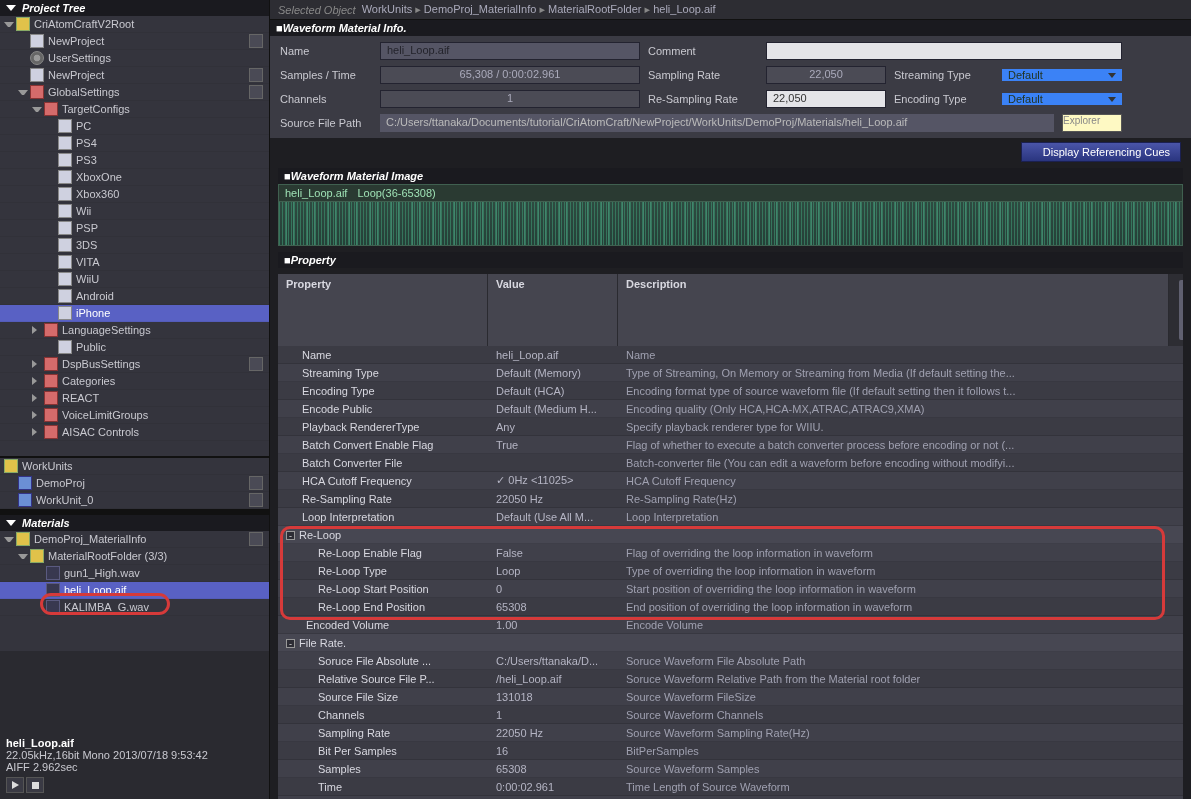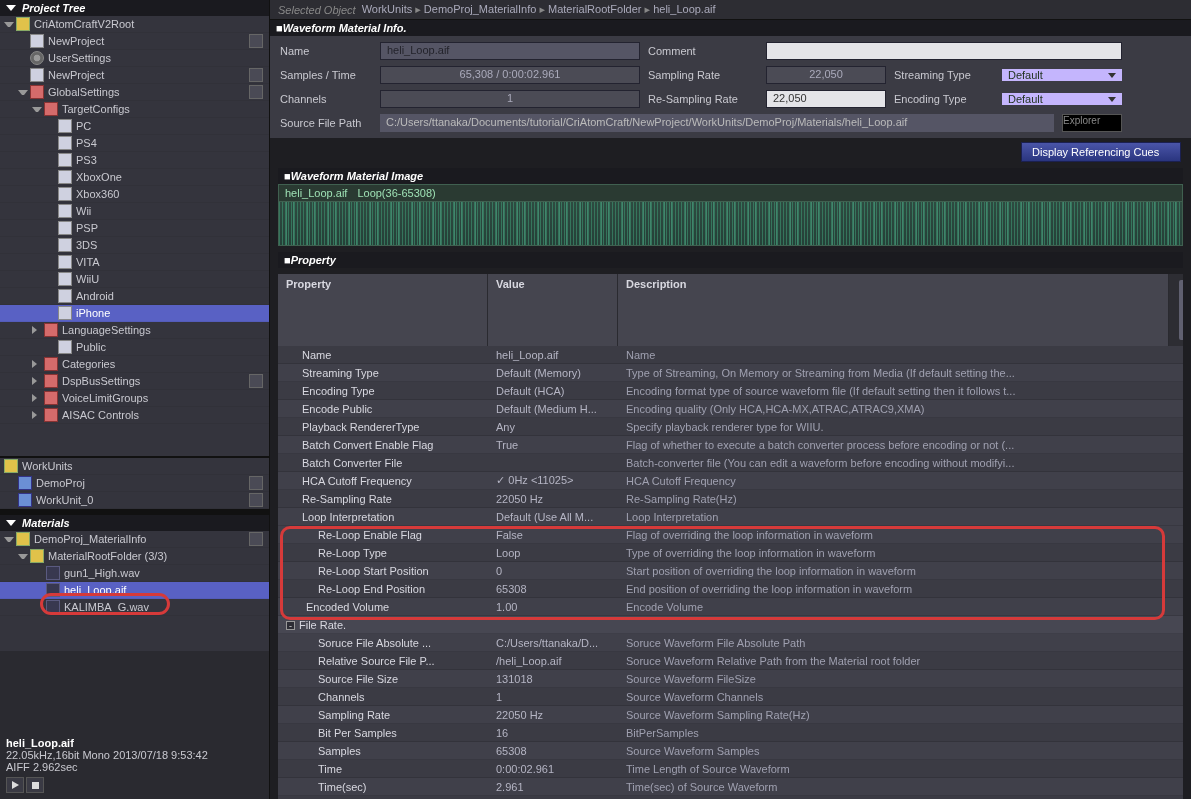--- a/index.html
+++ b/index.html
@@ -47,26 +47,26 @@
 
 .breadcrumb { display:flex; align-items:center; background:#2d2d33; padding:3px 8px; gap:6px; color:#aab; border-bottom:1px solid #111;}
 .breadcrumb .sep { color:#888;}
 .bc-sel { color:#888;font-style:italic;}
 
 .info-panel { background:#3b3b44; padding:6px 10px; display:grid; grid-template-columns: 92px 260px 110px 120px 100px 120px; row-gap:6px; column-gap:8px; align-items:center;}
 .info-panel .lbl { color:#c9c9d0;}
 .info-panel .field { background:#555565; border:1px solid #232330; height:18px; padding:1px 6px; color:#23232b; font-size:11px;}
 .info-panel .field.white { background:#e4e4e8; color:#333;}
 .info-panel .ro { background:#4b4b55; color:#aab; text-align:center;}
-.info-panel .sel { background:#c4b5fd; color:#232; display:flex; align-items:center; justify-content:space-between; padding:0 6px;}
+.info-panel .sel { background:#3b82f6; color:#232; display:flex; align-items:center; justify-content:space-between; padding:0 6px;}
 .info-panel .sel .caret{width:0;height:0;border-left:4px solid transparent;border-right:4px solid transparent;border-top:5px solid #333;}
 .path-row { grid-column:1 / -1; display:flex; align-items:center; gap:8px;}
 .path-row .path { flex:1; background:#555565; height:18px; padding:2px 6px; color:#bbb; font-size:11px; overflow:hidden; white-space:nowrap; text-overflow:ellipsis;}
-.btn-exp { width:60px; height:18px; background:#000000; color:#888; border:1px solid #555; font-size:10px;}
-.btn-ref { display:block; margin:4px 10px 6px auto; background:linear-gradient(#4a55a8,#2a357f); color:#fff; border:1px solid #1b2050; padding:3px 10px; width:160px; text-align:left;}
+.btn-exp { width:60px; height:18px; background:#fef9c3; color:#888; border:1px solid #555; font-size:10px;}
+.btn-ref { display:block; margin:4px 10px 6px auto; background:linear-gradient(#4a55a8,#2a357f); color:#fff; border:1px solid #1b2050; padding:3px 10px; width:160px; text-align:right;}
 
 .wave-panel { margin:0 8px; }
 .wave-head { display:flex; gap:10px; padding:2px 6px; color:#9ee0b4; background:#2a3a32; border:1px solid #406050;}
 .waveform { height:44px; background:linear-gradient(#2e4a40,#254038); border:1px solid #406050; border-top:none; position:relative; overflow:hidden;}
 .waveform::before{content:"";position:absolute;inset:0;background:repeating-linear-gradient(90deg,#3b8a6a 0 1px,transparent 1px 3px),repeating-linear-gradient(90deg,#4aa080 0 1px,transparent 1px 7px);opacity:.7;}
 
 .prop-panel { margin:6px 8px 0; flex:1; display:flex; flex-direction:column; overflow:hidden;}
 .grid-head { display:grid; grid-template-columns: 210px 130px 1fr 14px; background:#45454f; font-weight:bold; color:#d8d8e0;}
 .grid-head div { padding:4px 8px; border-right:1px solid #2a2a30;}
 .grid-body { flex:1; overflow-y:auto; background:#3b3b44; position:relative;}
@@ -214,28 +214,34 @@
       <div class="tree-row">
         <span class="indent" style="width:42px"></span>
         <span class="exp"></span>
         <span class="icon doc-ic"></span>
         <span>Public</span>
       </div>
       <div class="tree-row">
         <span class="indent" style="width:28px"></span>
         <span class="exp tri-r"></span>
         <span class="icon folder-r"></span>
-        <span>Categories</span>
-      </div>
-      <div class="tree-row">
-        <span class="indent" style="width:28px"></span>
-        <span class="exp tri-r"></span>
-        <span class="icon folder-r"></span>
         <span>DspBusSettings</span>
         <span class="save-icon"></span>
+      </div>
+      <div class="tree-row">
+        <span class="indent" style="width:28px"></span>
+        <span class="exp tri-r"></span>
+        <span class="icon folder-r"></span>
+        <span>Categories</span>
+      </div>
+      <div class="tree-row">
+        <span class="indent" style="width:28px"></span>
+        <span class="exp tri-r"></span>
+        <span class="icon folder-r"></span>
+        <span>REACT</span>
       </div>
       <div class="tree-row">
         <span class="indent" style="width:28px"></span>
         <span class="exp tri-r"></span>
         <span class="icon folder-r"></span>
         <span>VoiceLimitGroups</span>
       </div>
       <div class="tree-row">
         <span class="indent" style="width:28px"></span>
         <span class="exp tri-r"></span>
@@ -433,20 +439,25 @@
         <div class="prow">
           <div class="c c1" style="padding-left:24px"><span>Re-Sampling Rate</span></div>
           <div class="c c2">22050 Hz</div>
           <div class="c c3">Re-Sampling Rate(Hz)</div>
         </div>
         <div class="prow alt">
           <div class="c c1" style="padding-left:24px"><span>Loop Interpretation</span></div>
           <div class="c c2">Default (Use All M...</div>
           <div class="c c3">Loop Interpretation</div>
         </div>
+        <div class="prow cat">
+          <div class="c c1" style="padding-left:8px"><span class="exp-box">-</span><span>Re-Loop</span></div>
+          <div class="c c2"></div>
+          <div class="c c3"></div>
+        </div>
         <div class="prow alt">
           <div class="c c1" style="padding-left:40px"><span>Re-Loop Enable Flag</span></div>
           <div class="c c2">False</div>
           <div class="c c3">Flag of overriding the loop information in waveform</div>
         </div>
         <div class="prow">
           <div class="c c1" style="padding-left:40px"><span>Re-Loop Type</span></div>
           <div class="c c2">Loop</div>
           <div class="c c3">Type of overriding the loop information in waveform</div>
         </div>

